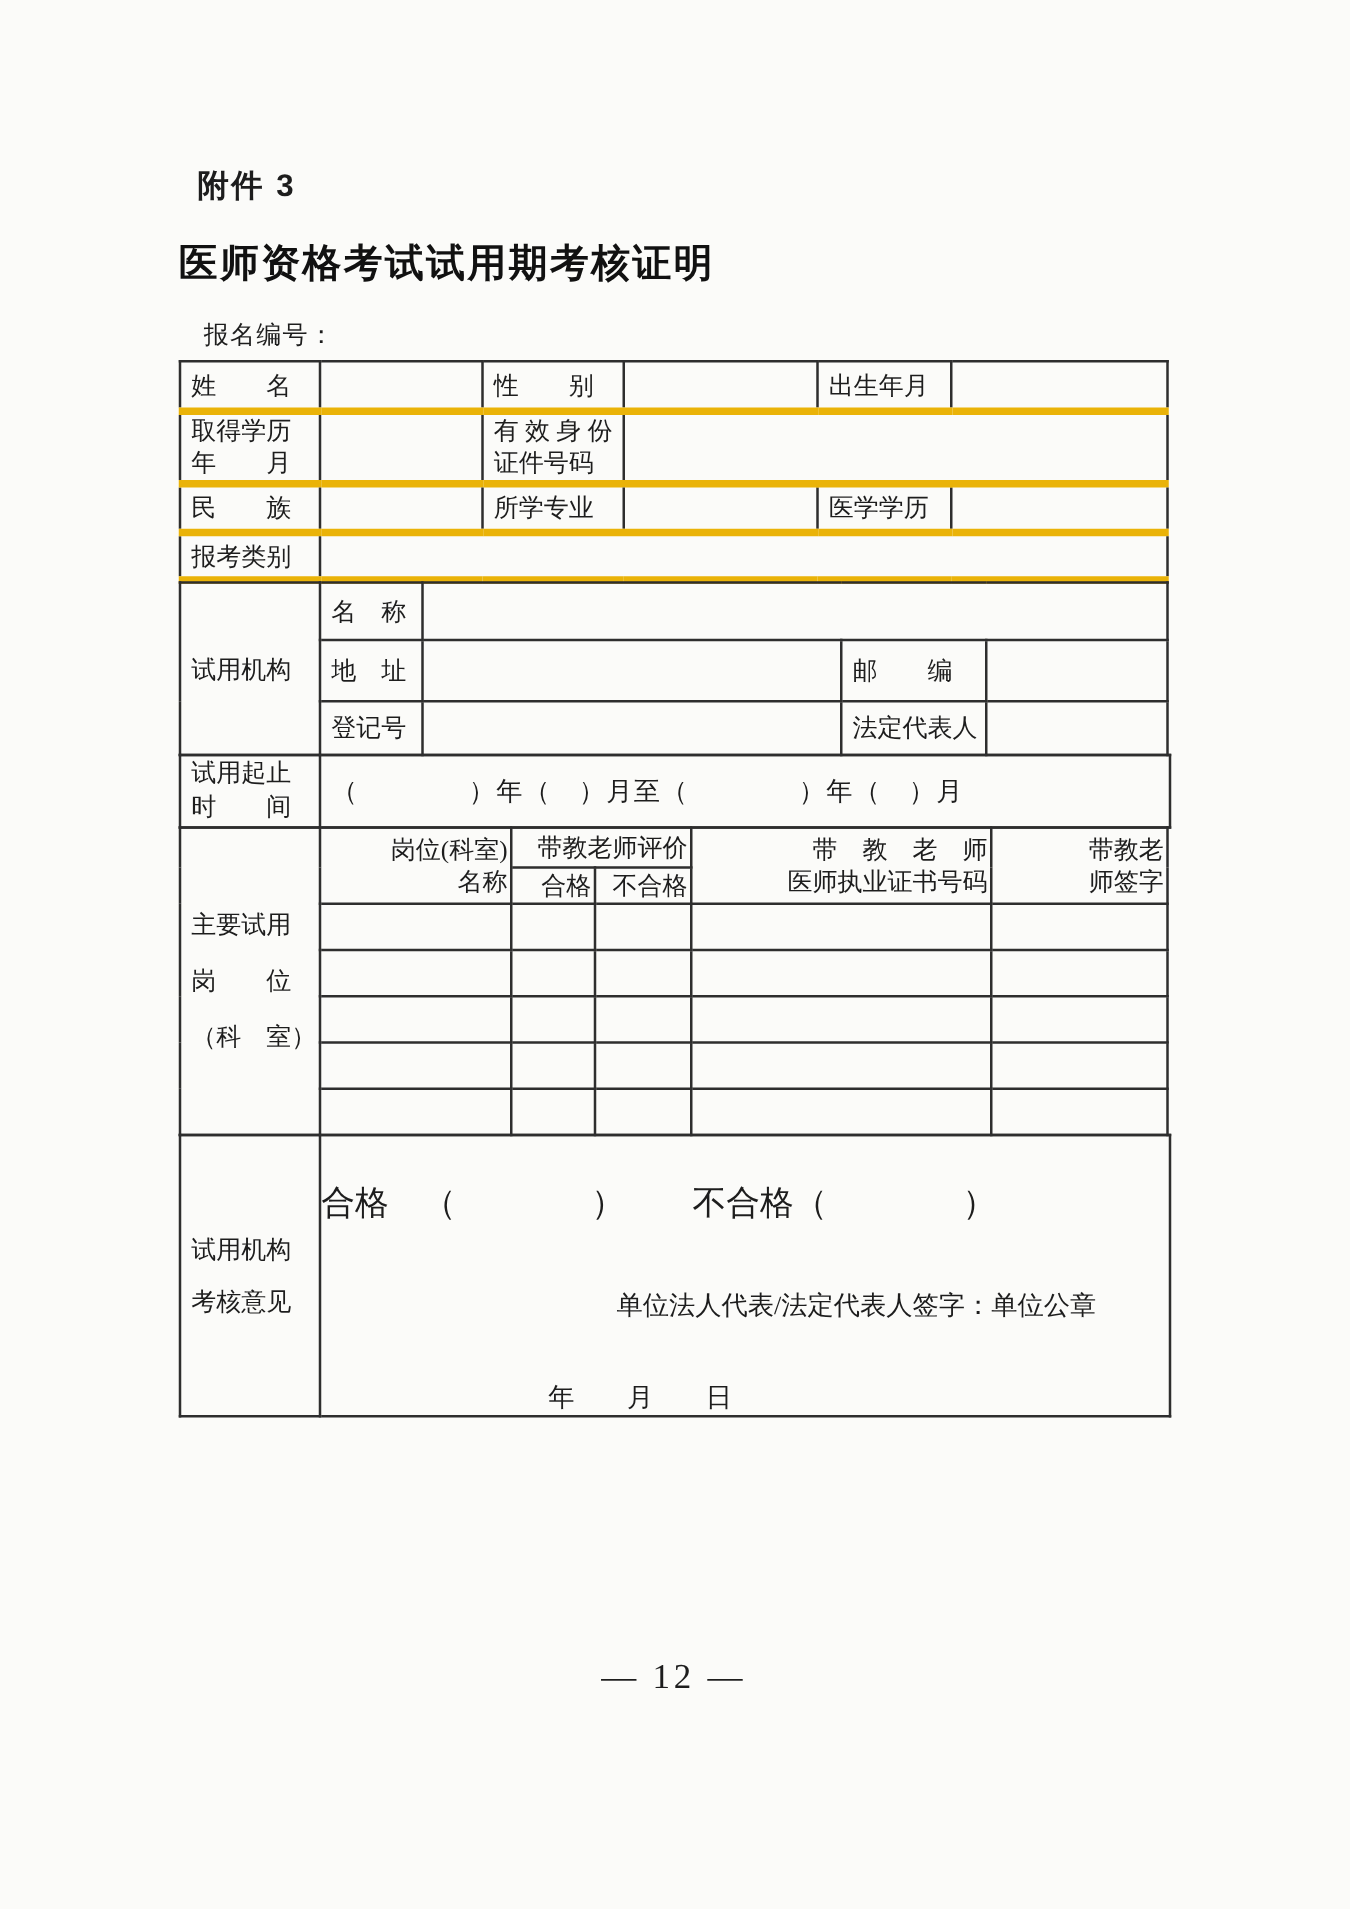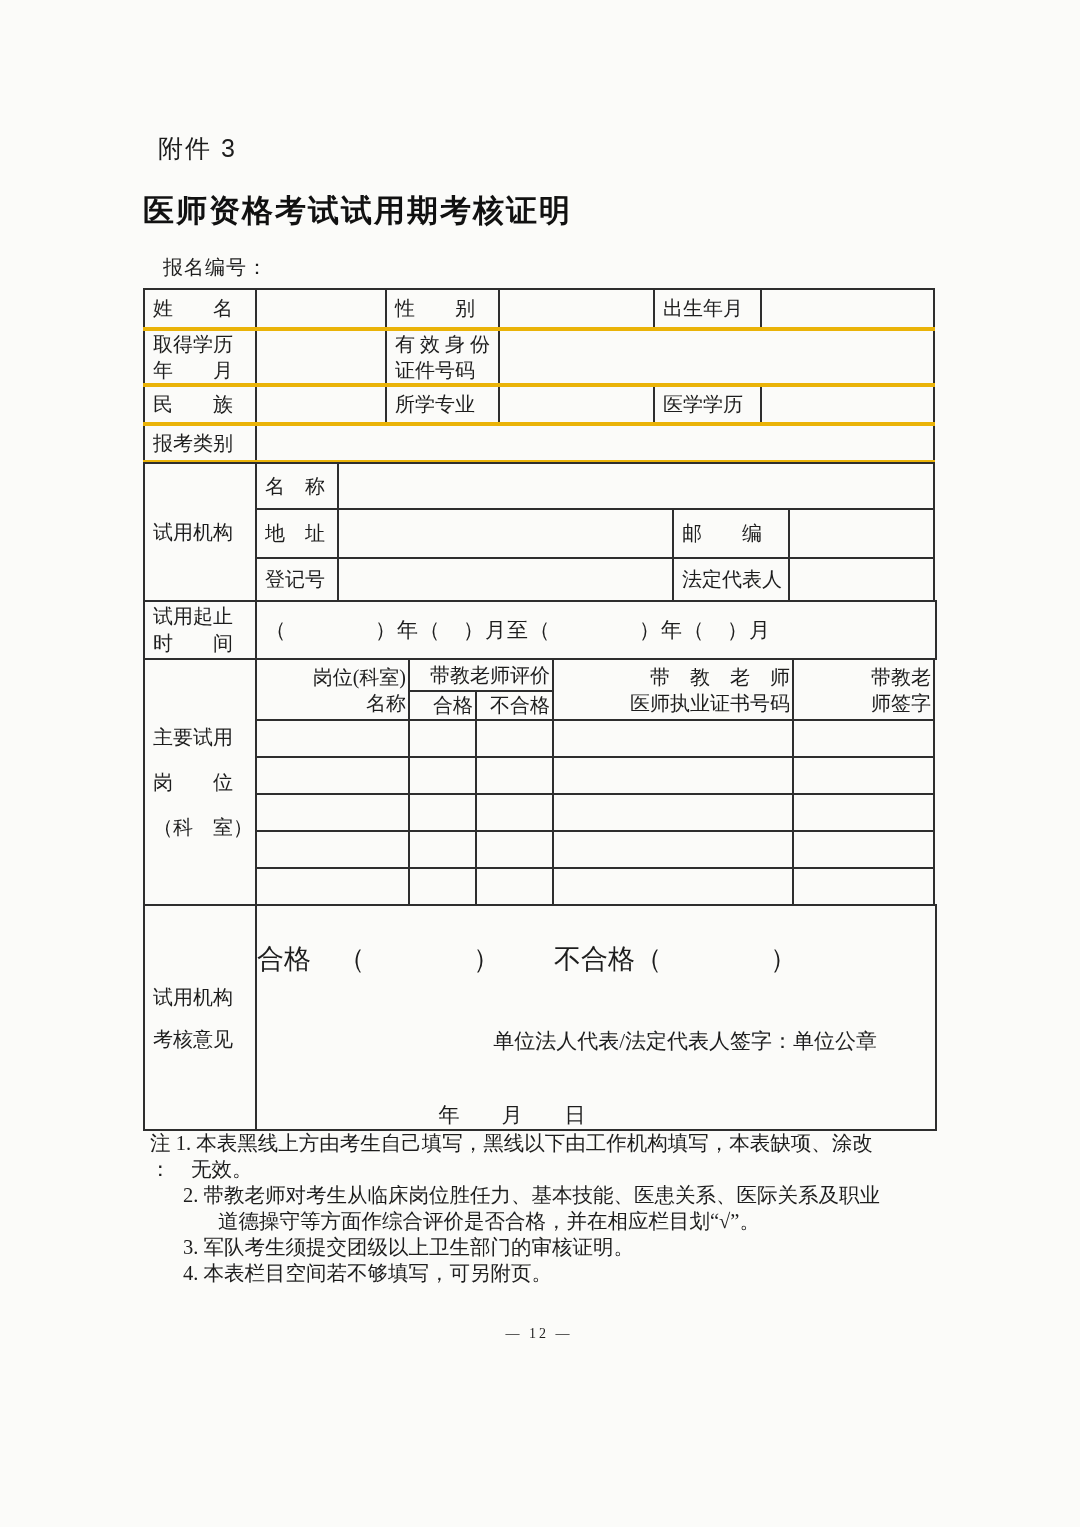--- a/index.html
+++ b/index.html
@@ -11,21 +11,21 @@
     position:relative;
   }
   .page {
     position:absolute; left:0; top:0;
     width:1080px; height:1527px;
     background:#fbfbf9;
   }
   .attachment {
     position:absolute; left:158px; top:132px;
     font-family:"Liberation Sans","DejaVu Sans",sans-serif;
-    font-size:25px; font-weight:400; letter-spacing:2px;
+    font-size:25px; font-weight:700; letter-spacing:2px;
   }
   .title {
     position:absolute; left:143px; top:190px; width:792px;
     text-align:left;
     font-family:"Liberation Sans","DejaVu Sans",sans-serif;
     font-size:31px; font-weight:700; letter-spacing:2px;
     color:#111;
   }
   .regno {
     position:absolute; left:163px; top:254px;
@@ -44,40 +44,40 @@
     font-size:20px;
     padding:0 8px;
     vertical-align:middle;
     overflow:hidden;
     white-space:nowrap;
   }
   td.lab { text-align:left; }
   td.v   { }
   td.ctr { text-align:right; padding:0 2px; }
   .ll { line-height:26px; }
-  .thick td { border-bottom:4px solid #eab308; }
+  .thick td { border-bottom:6px solid #eab308; }
   .postlabel { line-height:45px;border-radius:22px; }
   .asslabel  { line-height:42px; }
   .perlabel  { line-height:27px; }
   
   td.assess { vertical-align:top; padding:0; }
   .ass-result   { text-align:left; margin-top:35px; font-size:27px; }
   .ass-sign     { text-align:right; padding-right:58px; margin-top:50px; font-size:21px; }
   .ass-date     { text-align:center; padding-right:168px; margin-top:46px; font-size:21px; }
   .period-val   { padding-left:8px; font-size:21px; letter-spacing:1px; }
   .notes {
     position:absolute; left:143px; top:1130px; width:810px;
     font-size:20.5px; line-height:26px;
   }
   .note-l0 { padding-left:7px; }
   .note-l1 { padding-left:40px; }
   .note-l2 { padding-left:75px; }
   .pageno {
     position:absolute; left:143px; top:1326px; width:792px;
-    text-align:center; font-size:14px; letter-spacing:3px;
+    text-align:center; font-size:28px; letter-spacing:3px;
   }
 </style>
 </head>
 <body>
 
 <div class="page">
 
   <div class="attachment">附件 3</div>
   <div class="title">医师资格考试试用期考核证明</div>
   <div class="regno">报名编号：</div>
@@ -261,24 +261,16 @@
           <div class="ass-result">合格　（　　　　）　　不合格（　　　　）</div>
           <div class="ass-sign">单位法人代表/法定代表人签字：单位公章</div>
           <div class="ass-date">年　　月　　日</div>
         </td>
       </tr>
     </tbody>
       </table>
 
   </div>
 
-  <div class="notes">
-    <div class="note-l0">注 1. 本表黑线上方由考生自己填写，黑线以下由工作机构填写，本表缺项、涂改</div>
-    <div class="note-l0">：　无效。</div>
-    <div class="note-l1">2. 带教老师对考生从临床岗位胜任力、基本技能、医患关系、医际关系及职业</div>
-    <div class="note-l2">道德操守等方面作综合评价是否合格，并在相应栏目划“√”。</div>
-    <div class="note-l1">3. 军队考生须提交团级以上卫生部门的审核证明。</div>
-    <div class="note-l1">4. 本表栏目空间若不够填写，可另附页。</div>
-  </div>
 
   <div class="pageno">— 12 —</div>
 
 </div>
 
 </body></html>

